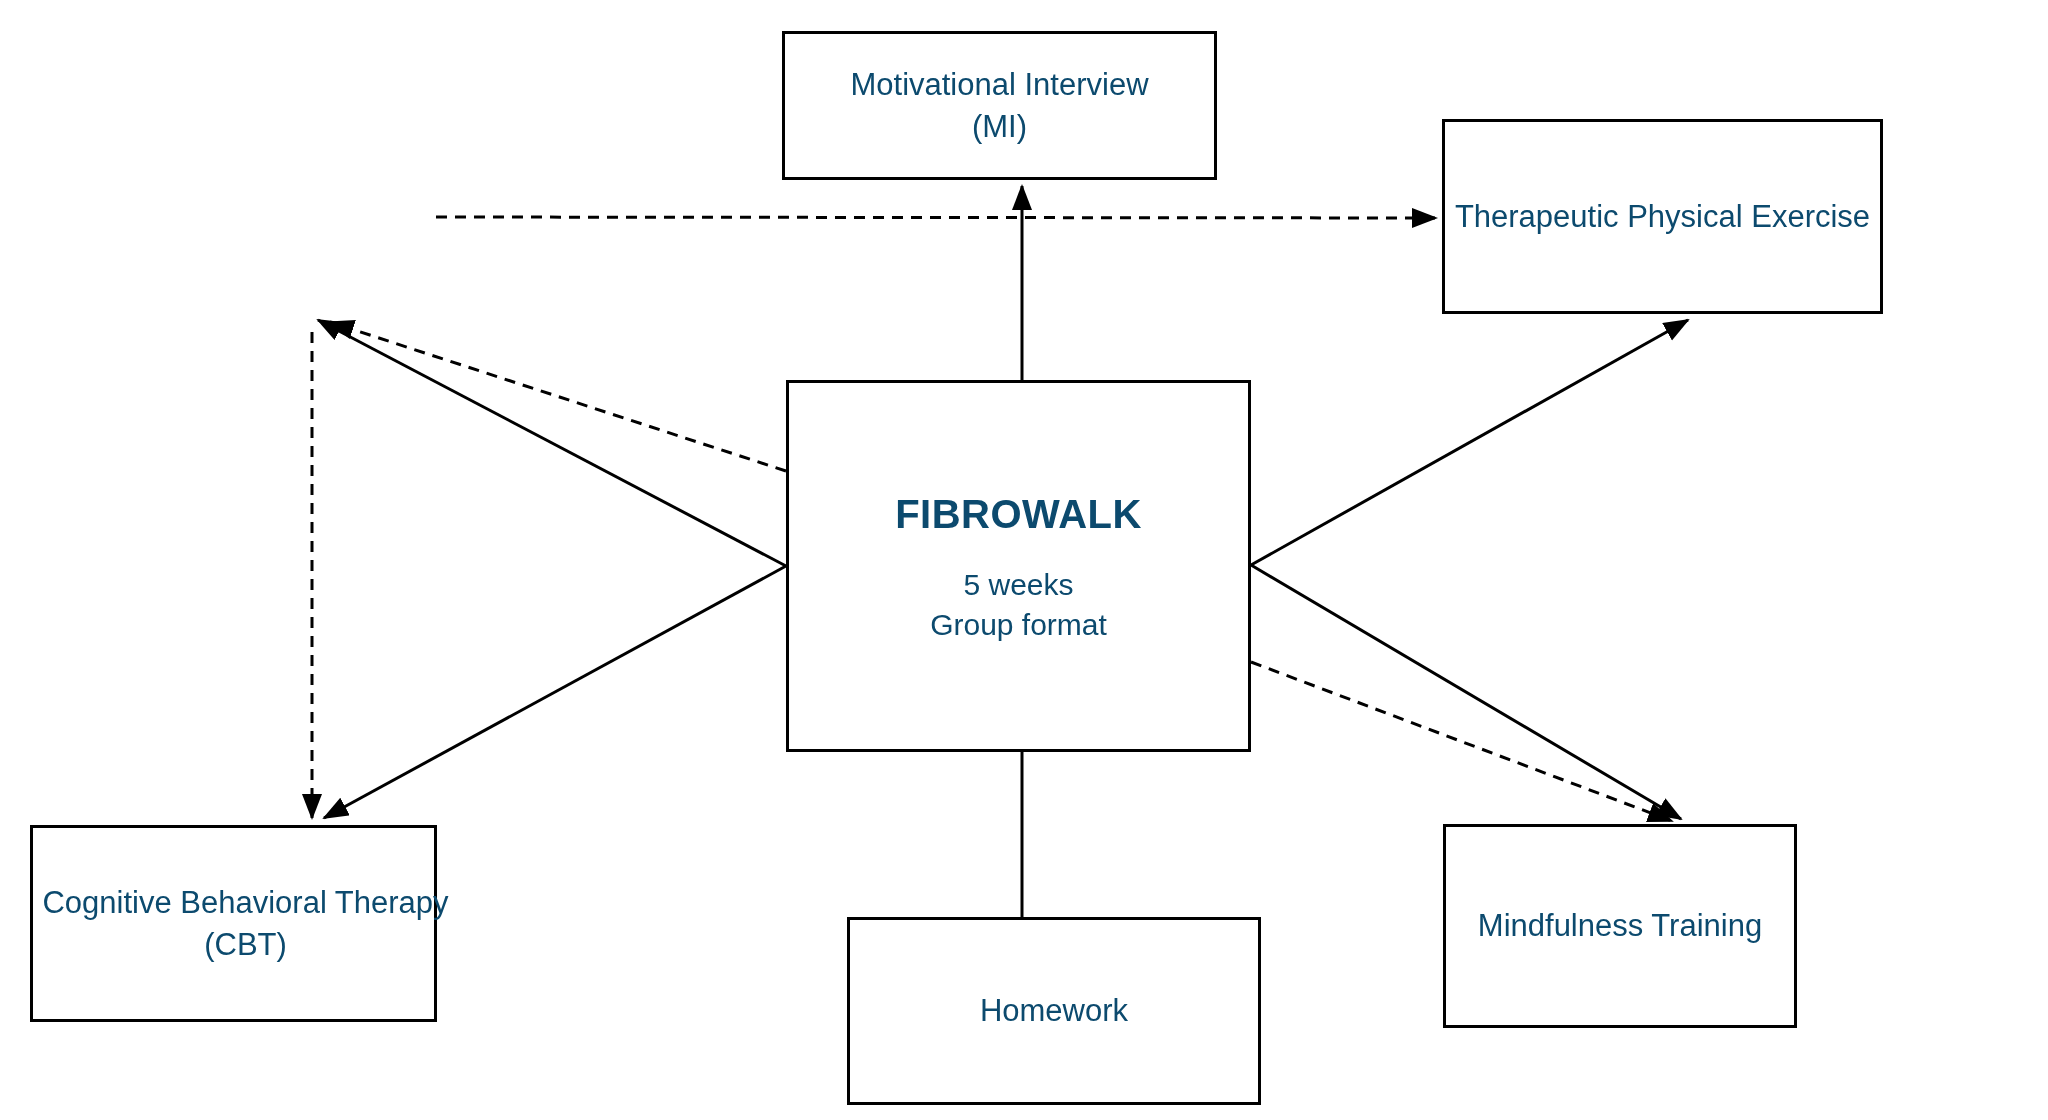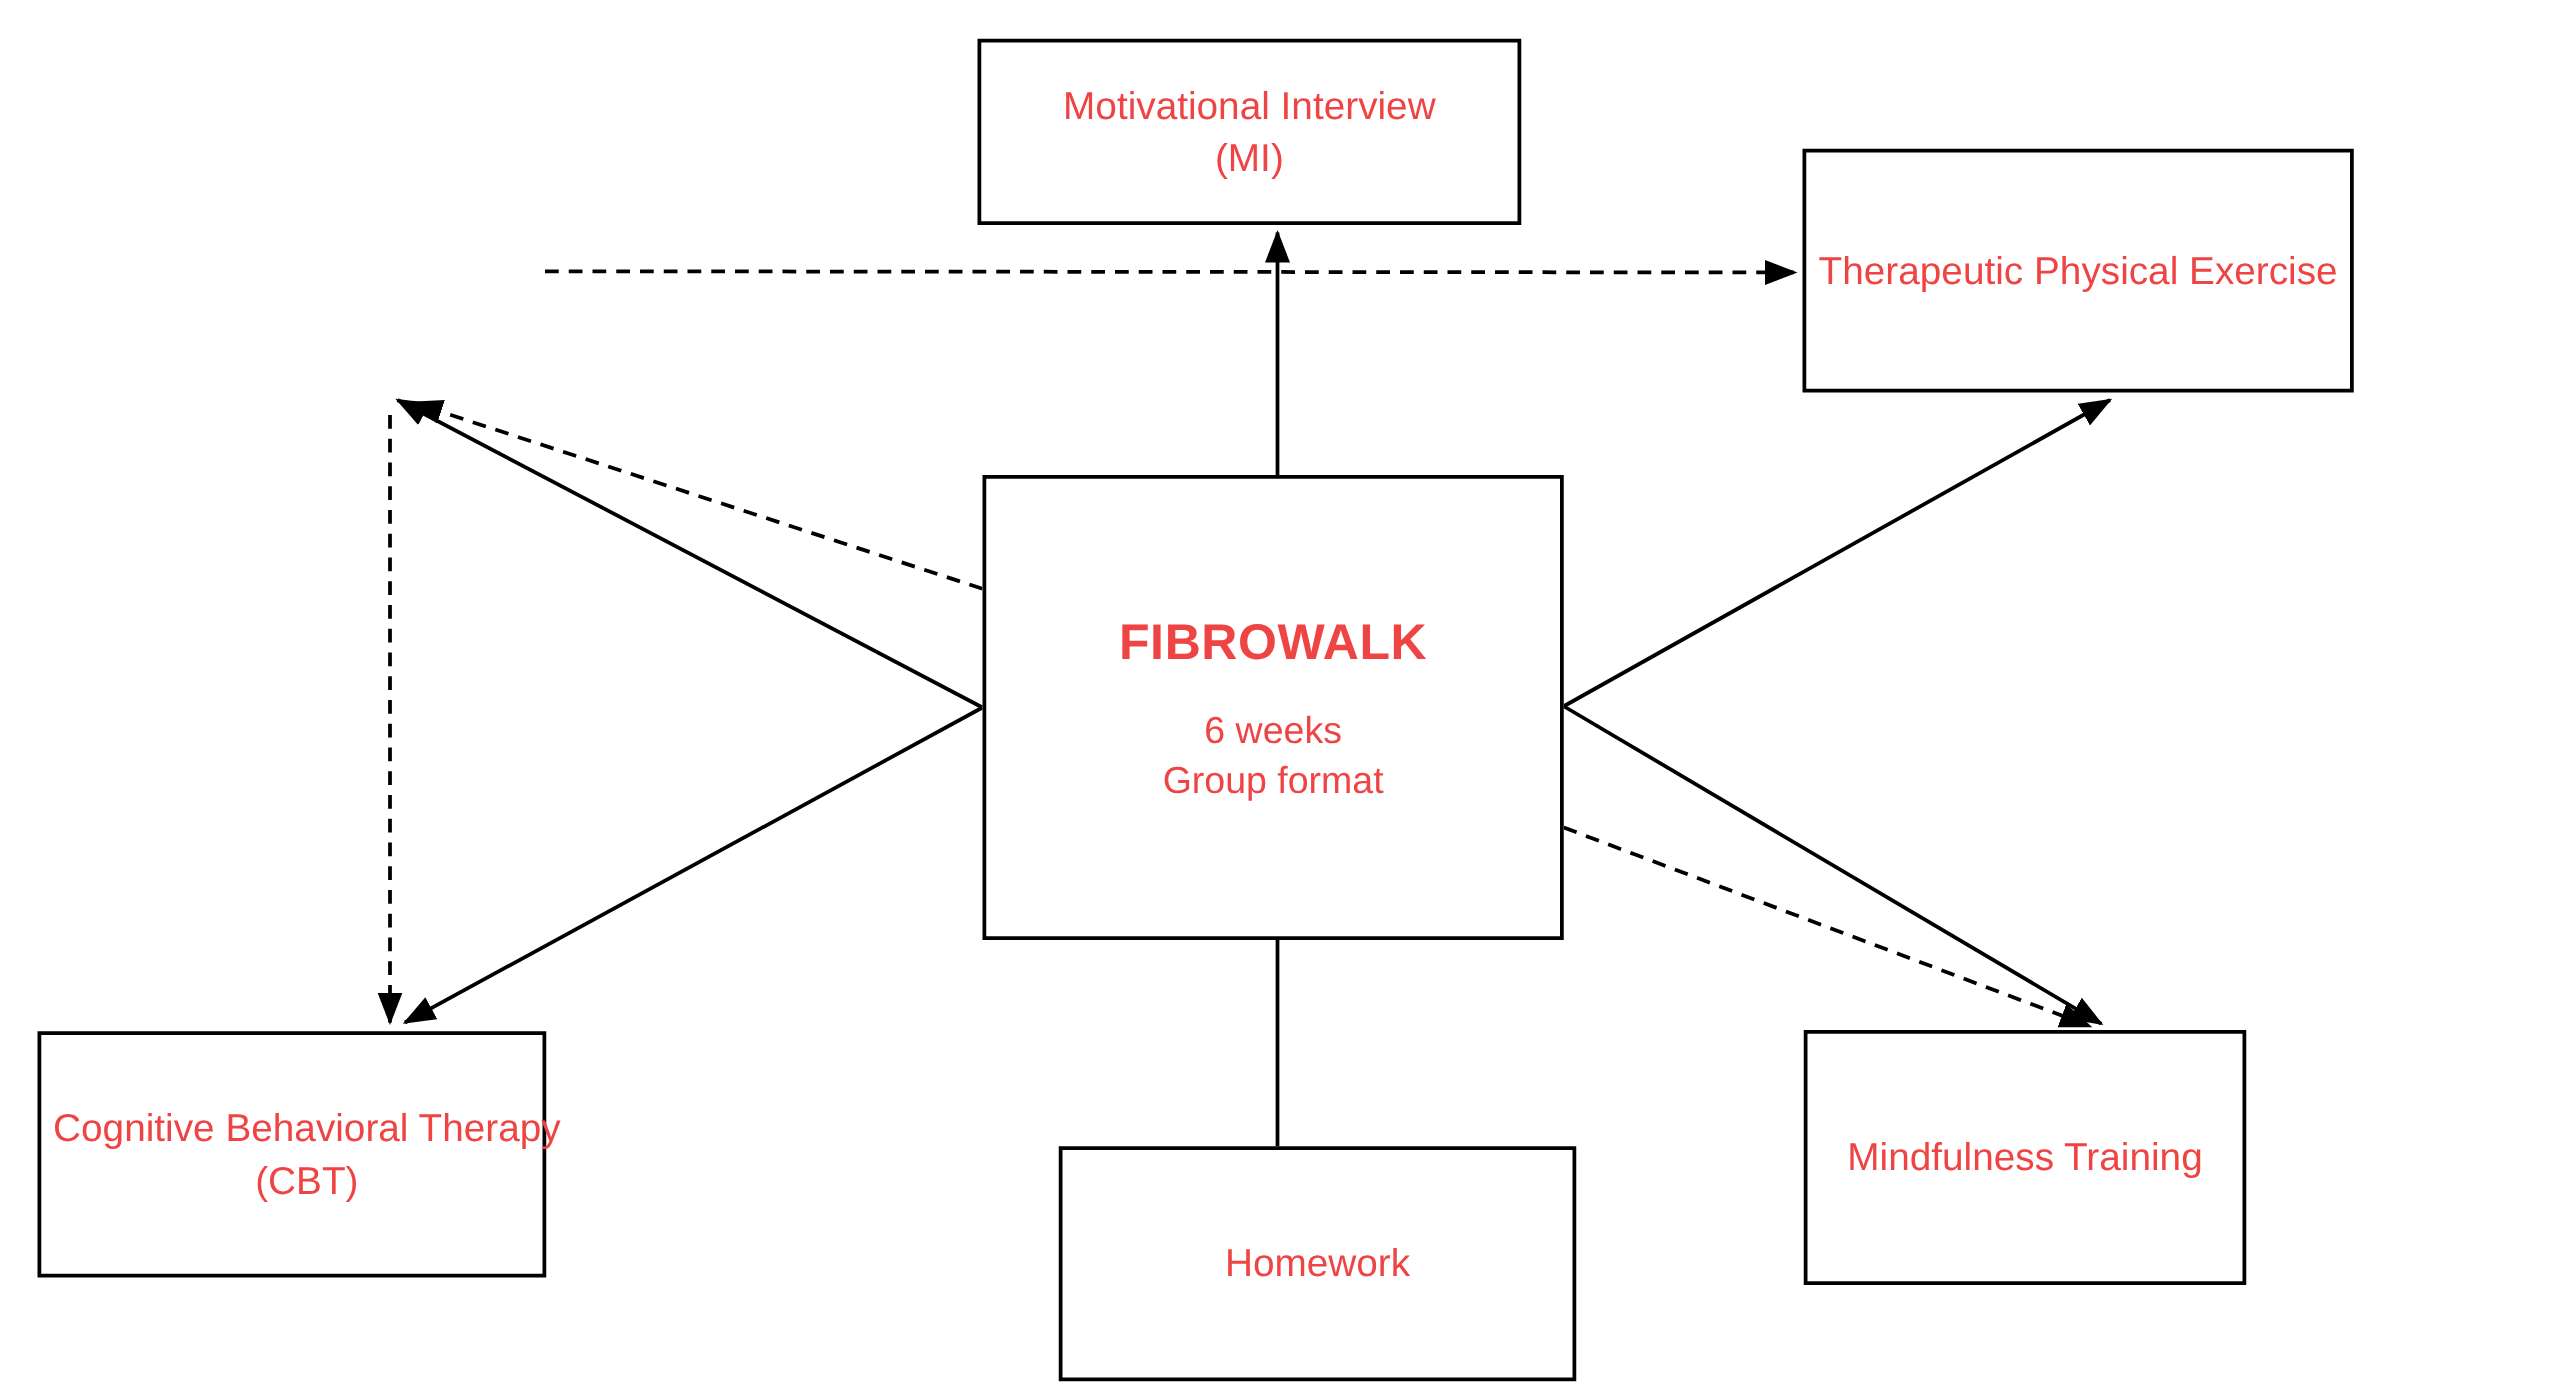--- a/index.html
+++ b/index.html
@@ -28,21 +28,21 @@
     box-sizing: border-box;
     border: 3px solid #000000;
     background: #ffffff;
     display: flex;
     flex-direction: column;
     align-items: center;
     justify-content: center;
     text-align: center;
     font-size: 31px;
     line-height: 1.35;
-    color: #ef4444;
+    color: #0c4a6e;
   }
   .node .label-line {
     display: block;
     white-space: nowrap;
   }
   .node-pne        { left: 31px;   top: 119px;  width: 405px; height: 195px; }
   .node-mi         { left: 782px;  top: 31px;   width: 435px; height: 149px; }
   .node-tpe        { left: 1442px; top: 119px;  width: 441px; height: 195px; }
   .node-fibrowalk  { left: 786px;  top: 380px;  width: 465px; height: 372px; gap: 24px; }
   .node-cbt        { left: 30px;   top: 825px;  width: 407px; height: 197px; padding-left: 24px; }
@@ -100,21 +100,21 @@
     <span class="label-line">(MI)</span>
   </div>
 
   <div class="node node-tpe">
     <span class="label-line">Therapeutic Physical Exercise</span>
   </div>
 
   <div class="node node-fibrowalk">
     <span class="fibrowalk-title">FIBROWALK</span>
     <span class="fibrowalk-detail">
-      <span class="label-line">6 weeks</span>
+      <span class="label-line">5 weeks</span>
       <span class="label-line">Group format</span>
     </span>
   </div>
 
   <div class="node node-cbt">
     <span class="label-line">Cognitive Behavioral Therapy</span>
     <span class="label-line">(CBT)</span>
   </div>
 
   <div class="node node-mindfulness">

